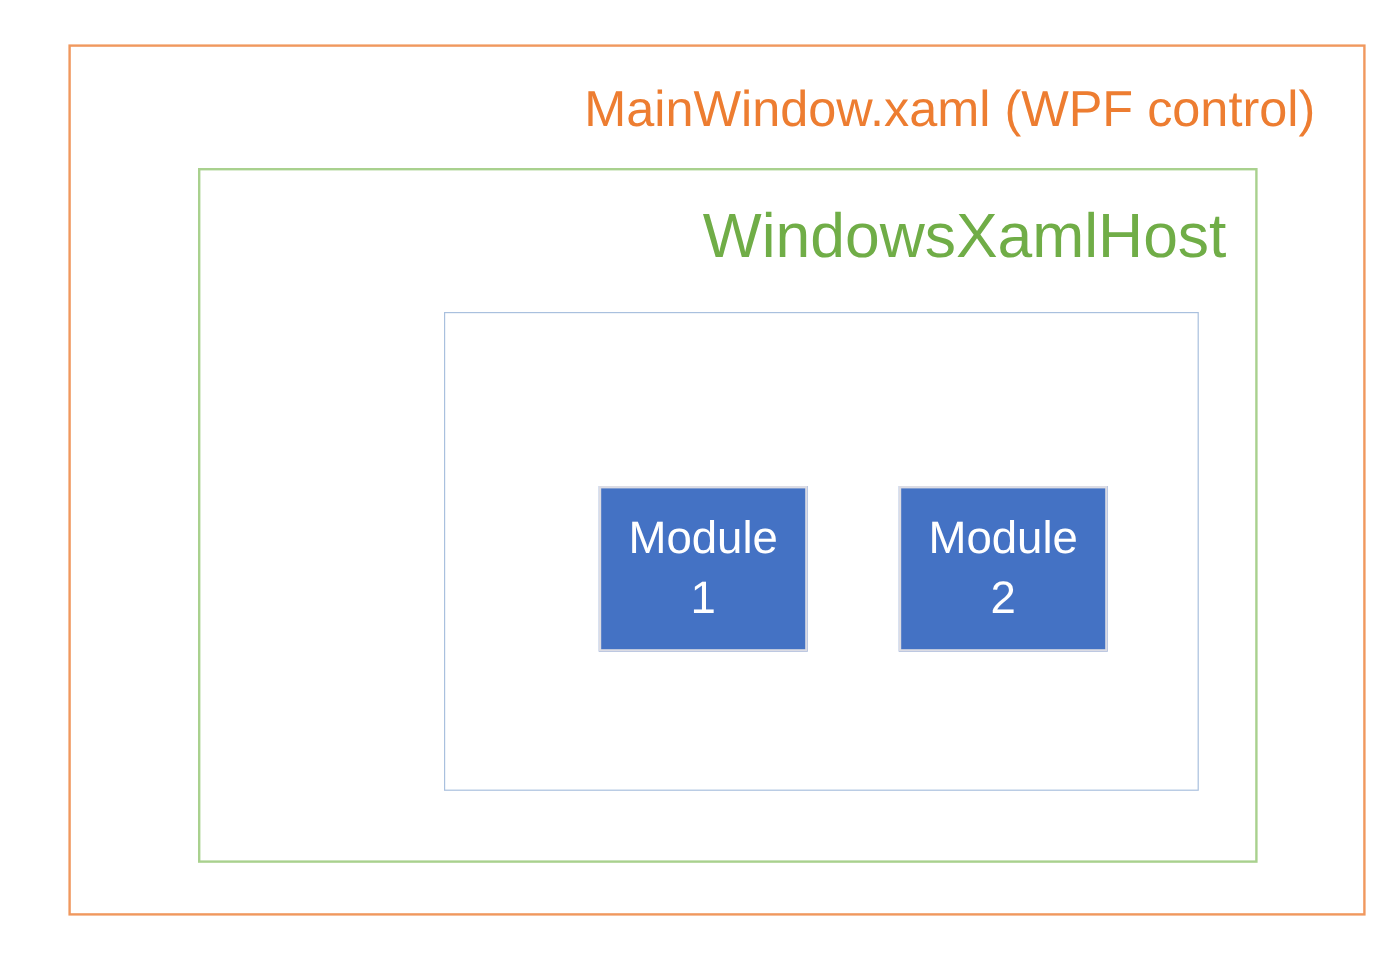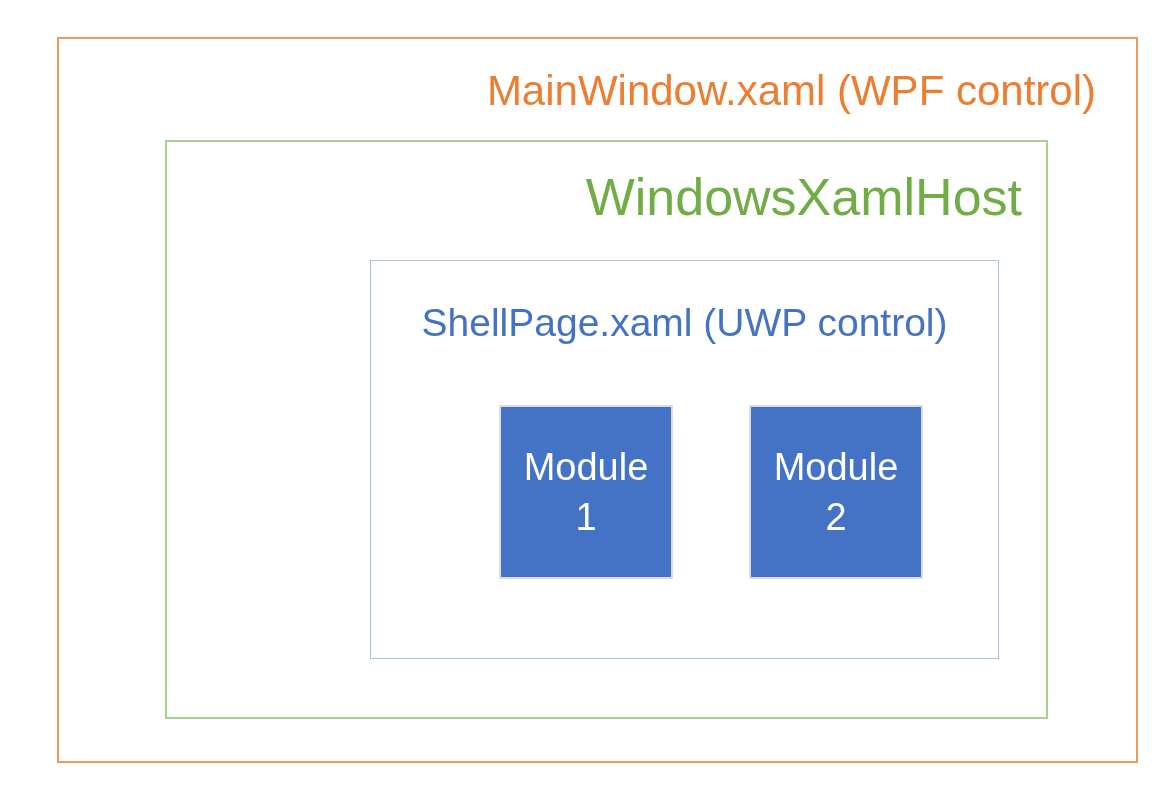--- a/index.html
+++ b/index.html
@@ -75,21 +75,21 @@
     width: 100%;
     display: flex;
     flex-direction: row;
     justify-content: flex-start;
     padding-left: 128px;
     box-sizing: border-box;
     gap: 76px;
   }
   .module {
     width: 174px;
-    height: 174px;
+    height: 138px;
     box-sizing: border-box;
     background: var(--module-fill, #4472C4);
     border: 2px solid var(--module-border, #DCDCE4);
     color: var(--module-text, #ffffff);
     display: flex;
     flex-direction: column;
     align-items: center;
     justify-content: center;
     text-align: center;
     font-size: 38px;
@@ -103,21 +103,20 @@
 <body>
 
 <div class="canvas">
   <div class="box box-outer">
     <div class="title title-outer">MainWindow.xaml (WPF control)</div>
 
     <div class="box box-host">
       <div class="title title-host">WindowsXamlHost</div>
 
       <div class="box box-shell">
-        <div class="title title-shell">ShellPage.xaml (UWP control)</div>
 
         <div class="modules-row">
           <div class="module">
             <span>Module</span>
             <span>1</span>
           </div>
           <div class="module">
             <span>Module</span>
             <span>2</span>
           </div>

